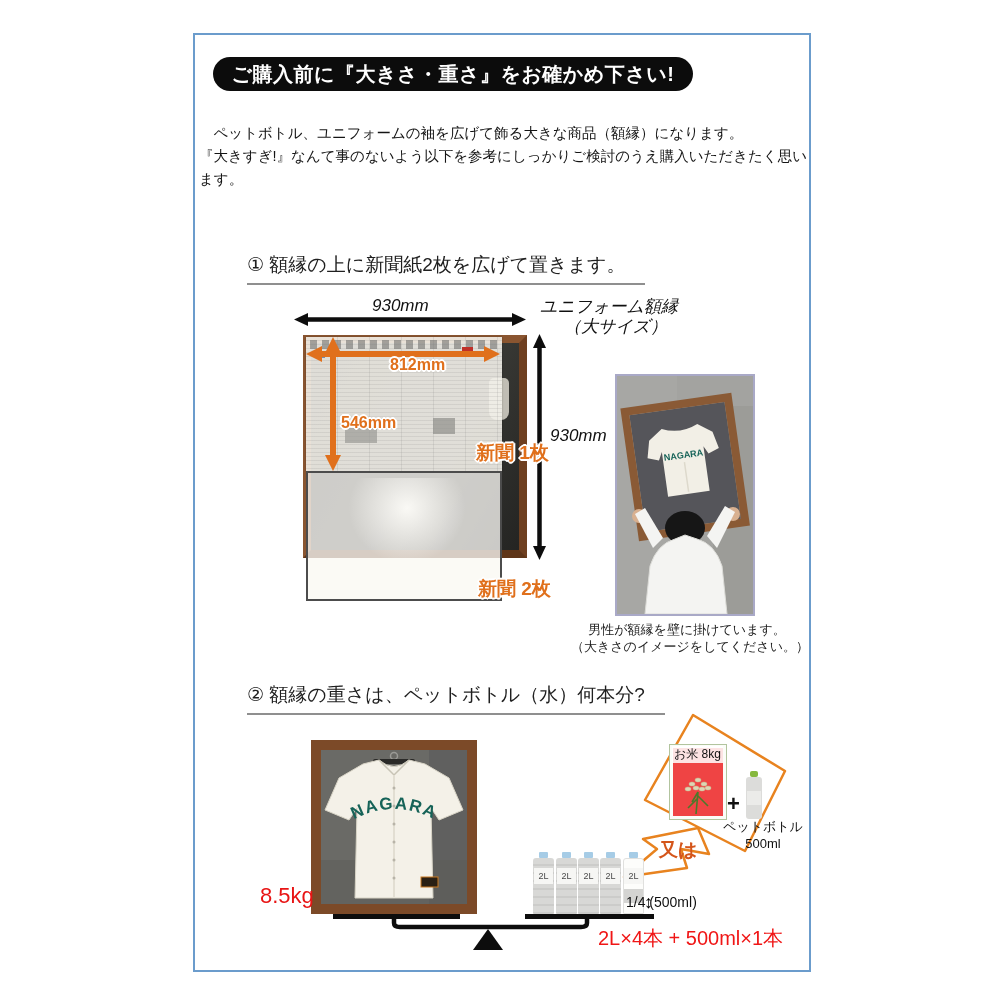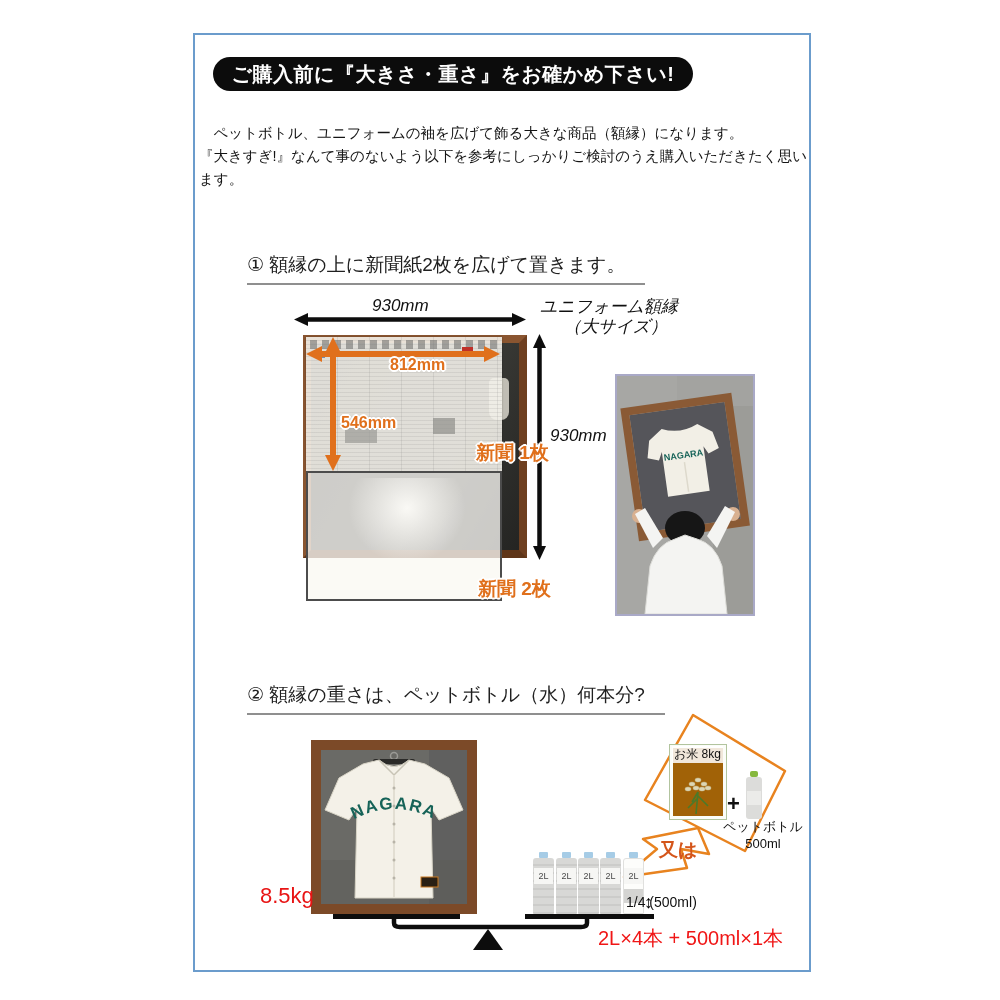--- a/index.html
+++ b/index.html
@@ -47,21 +47,21 @@
   .mm-orange{font-size:16px;}
   .news-tag{font-size:19px;padding-left:48px;}
   
   .man-photo{left:615px;top:374px;width:140px;height:242px;box-sizing:border-box;border:2px solid #a9a9c7;overflow:hidden;}
   .photo-caption{left:571px;top:621px;width:232px;text-align:center;font-size:13px;line-height:17px;color:#1c1c1c;white-space:nowrap;}
   
   .jersey-frame2{left:311px;top:740px;width:166px;height:174px;}
   .weight-label{left:260px;top:883px;font-size:22px;color:#e81414;white-space:nowrap;}
   .bubble-svg{left:612px;top:702px;width:196px;height:186px;}
   .or-label{left:659px;top:837px;font-size:19px;font-weight:bold;color:#d4551a;}
-  .rice-bag{left:669px;top:744px;width:58px;height:76px;box-sizing:border-box;background:#a16207;border:1px solid #b2c49e;
+  .rice-bag{left:669px;top:744px;width:58px;height:76px;box-sizing:border-box;background:#ef4444;border:1px solid #b2c49e;
     box-shadow:inset 0 0 0 3px #fbfdf8;}
   .rice-label{position:absolute;left:2px;top:1px;font-size:12px;color:#111;background:rgba(255,255,255,.85);padding:0 2px;white-space:nowrap;}
   .plus-sign{left:727px;top:791px;font-size:22px;font-weight:bold;color:#111;}
   .small-bottle{left:744px;top:771px;width:20px;height:48px;}
   .small-bottle .cap{position:absolute;left:6px;top:0;width:8px;height:6px;background:#86b83e;border-radius:2px;}
   .small-bottle .body{position:absolute;left:2px;top:6px;width:16px;height:42px;background:#dcdcda;border-radius:3px;}
   .small-bottle .label{position:absolute;left:3px;top:20px;width:14px;height:14px;background:#ebebE9;}
   .pet-caption{left:721px;top:818px;width:84px;text-align:center;font-size:13px;line-height:17px;color:#111;white-space:nowrap;}
   
   .bottle{width:21px;height:51px;}
@@ -157,20 +157,24 @@
         <text x="0" y="-8" font-size="9" font-weight="bold" fill="#166358" text-anchor="middle" font-family="Liberation Sans, sans-serif">NAGARA</text>
         <line x1="0" y1="-4" x2="0" y2="26" stroke="#ddd9cc" stroke-width="1.5"></line>
       </g>
       <circle cx="22" cy="140" r="7" fill="#d8b090"></circle>
       <circle cx="116" cy="138" r="7" fill="#d8b090"></circle>
       <path d="M36,172 L18,138 L28,132 L46,162 Z" fill="#f4f4f2"></path>
       <path d="M100,172 L118,136 L108,130 L90,160 Z" fill="#f4f4f2"></path>
       <ellipse cx="68" cy="152" rx="20" ry="17" fill="#161616"></ellipse>
       <path d="M28,238 L33,190 Q40,168 58,163 L68,159 L80,163 Q98,168 105,190 L110,238 Z" fill="#f4f4f2" stroke="#dcdcd8" stroke-width="1"></path>
     </svg>
+  </div>
+  <div class="abs photo-caption">
+    <div>男性が額縁を壁に掛けています。</div>
+    <div>（大きさのイメージをしてください。）</div>
   </div>
 
   <div class="abs sec-head sec2">② 額縁の重さは、ペットボトル（水）何本分?</div>
 
   <svg class="abs jersey-frame2" width="166" height="174" viewBox="0 0 166 174">
     <rect x="5" y="5" width="156" height="164" fill="#6a6a66" stroke="#7c4a28" stroke-width="10"></rect>
     <rect x="118" y="10" width="38" height="154" fill="#57575a" opacity=".55"></rect>
     <rect x="10" y="120" width="146" height="44" fill="#5c5c58" opacity=".5"></rect>
     <circle cx="83" cy="16" r="3.5" fill="none" stroke="#9a9a96" stroke-width="1.5"></circle>
     <rect x="62" y="19" width="42" height="5" rx="2" fill="#2a2a28"></rect>

